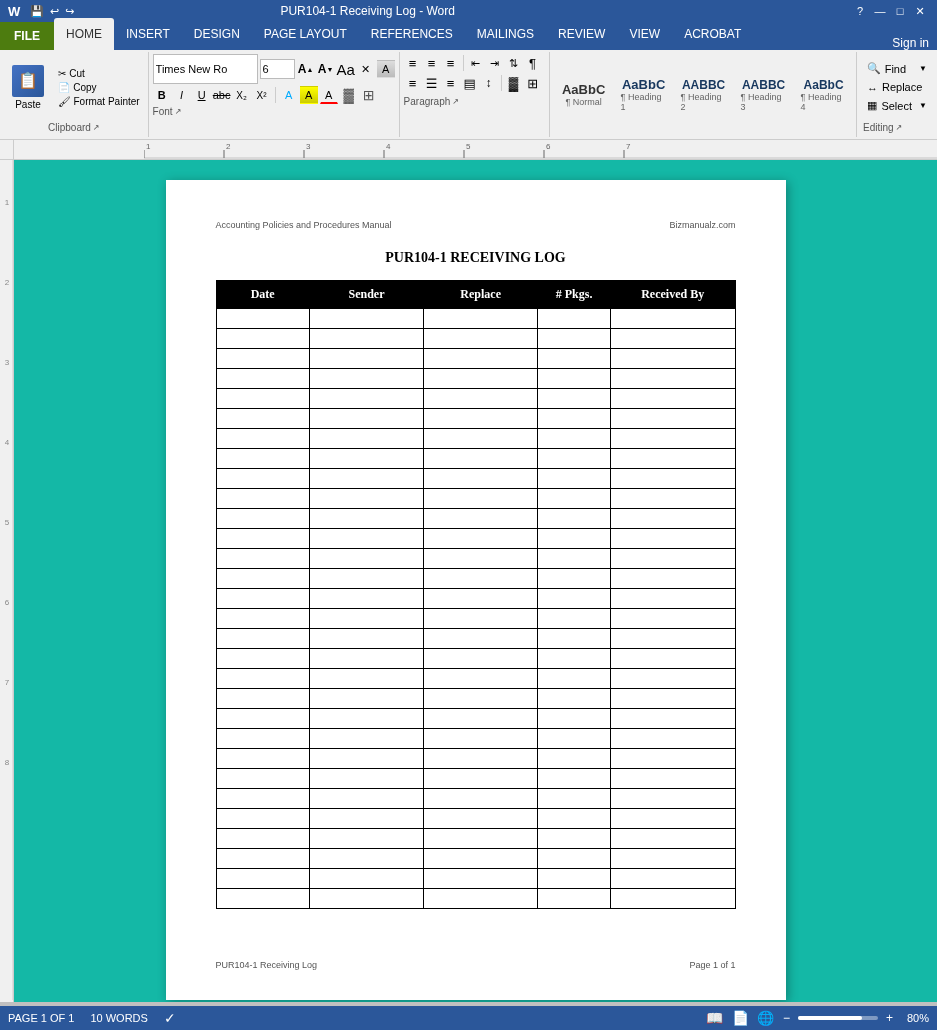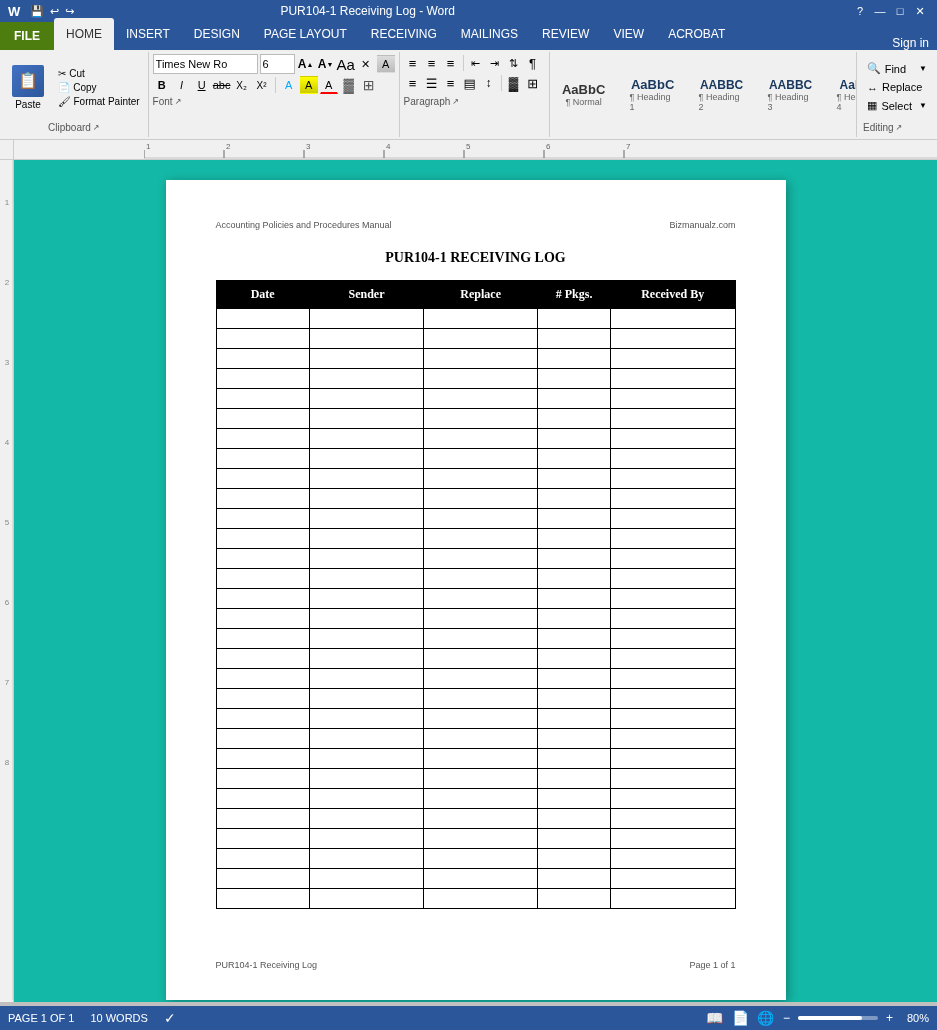--- a/index.html
+++ b/index.html
@@ -130,21 +130,21 @@
       display: flex;
       align-items: center;
       gap: 2px;
       margin-bottom: 2px;
     }
     .font-select {
       font-size: 11px;
       border: 1px solid #bbb;
       padding: 1px 2px;
       background: white;
-      height: 20px;
+      height: 30px;
       width: 100px;
     }
     .font-size-select {
       font-size: 11px;
       border: 1px solid #bbb;
       padding: 1px 2px;
       background: white;
       height: 20px;
       width: 35px;
     }
@@ -165,21 +165,21 @@
     .italic-btn { font-style: italic; }
     .underline-btn { text-decoration: underline; }
 
     
     .styles-area {
       display: flex;
       align-items: center;
       padding: 2px 4px;
       border-right: 1px solid #ccc;
       flex: 1;
-      gap: 9px;
+      gap: 0;
       overflow: hidden;
     }
     .style-item {
       display: flex;
       flex-direction: column;
       align-items: center;
       justify-content: center;
       padding: 2px 6px;
       cursor: pointer;
       border: 1px solid transparent;
@@ -381,21 +381,21 @@
     <span class="title-btn close">✕</span>
   </div>
 </div>
 
 <div class="ribbon-tabs">
   <div class="tab-file">FILE</div>
   <div class="ribbon-tab active">HOME</div>
   <div class="ribbon-tab">INSERT</div>
   <div class="ribbon-tab">DESIGN</div>
   <div class="ribbon-tab">PAGE LAYOUT</div>
-  <div class="ribbon-tab">RECEIVING</div>
+  <div class="ribbon-tab">REFERENCES</div>
   <div class="ribbon-tab">MAILINGS</div>
   <div class="ribbon-tab">REVIEW</div>
   <div class="ribbon-tab">VIEW</div>
   <div class="ribbon-tab">ACROBAT</div>
   <div style="flex:1; display:flex; justify-content:flex-end; align-items:center; padding-right:8px;">
     <span style="color:white; font-size:12px; cursor:pointer;">Sign in</span>
   </div>
 </div>
 
 <div class="ribbon-body">

